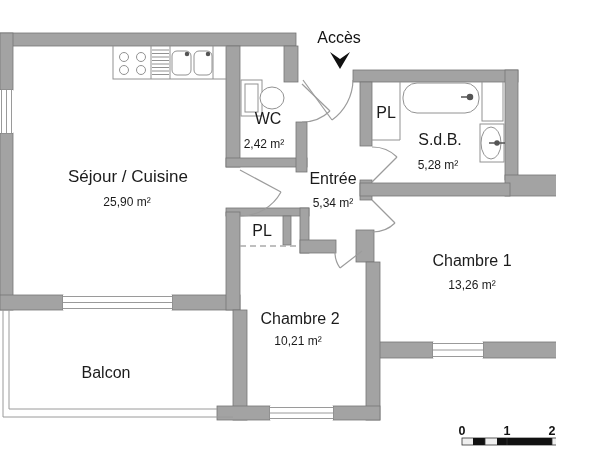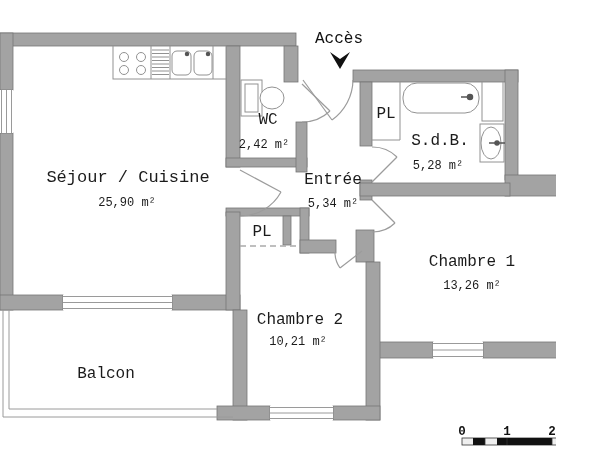--- a/index.html
+++ b/index.html
@@ -1,17 +1,17 @@
 <!DOCTYPE html>
 <html><head>
 <meta charset="utf-8">
 <style>
   html,body{margin:0;padding:0;background:#fff;}
   .stage{position:relative;width:556px;height:450px;background:#fff;overflow:hidden;
-         font-family:Liberation Mono, monospace;}
+         font-family:Liberation Sans, sans-serif;}
   svg{display:block;}
   .wall{fill:#a3a3a3;stroke:#757575;stroke-width:.8;}
   .fix{fill:#fff;stroke:#929292;stroke-width:1;}
   .fixline{stroke:#929292;stroke-width:1;fill:none;}
   .winline{stroke:#9a9a9a;stroke-width:1;fill:none;}
   .door{stroke:#9c9c9c;stroke-width:1.2;fill:none;}
   .dash{stroke:#ababab;stroke-width:1.4;fill:none;stroke-dasharray:6 4;}
   .tap{stroke:#555;stroke-width:1.5;fill:#555;}
   .room-name{font-size:16px;fill:#1b1b1b;text-anchor:middle;}
   .room-name.big{font-size:17px;}

